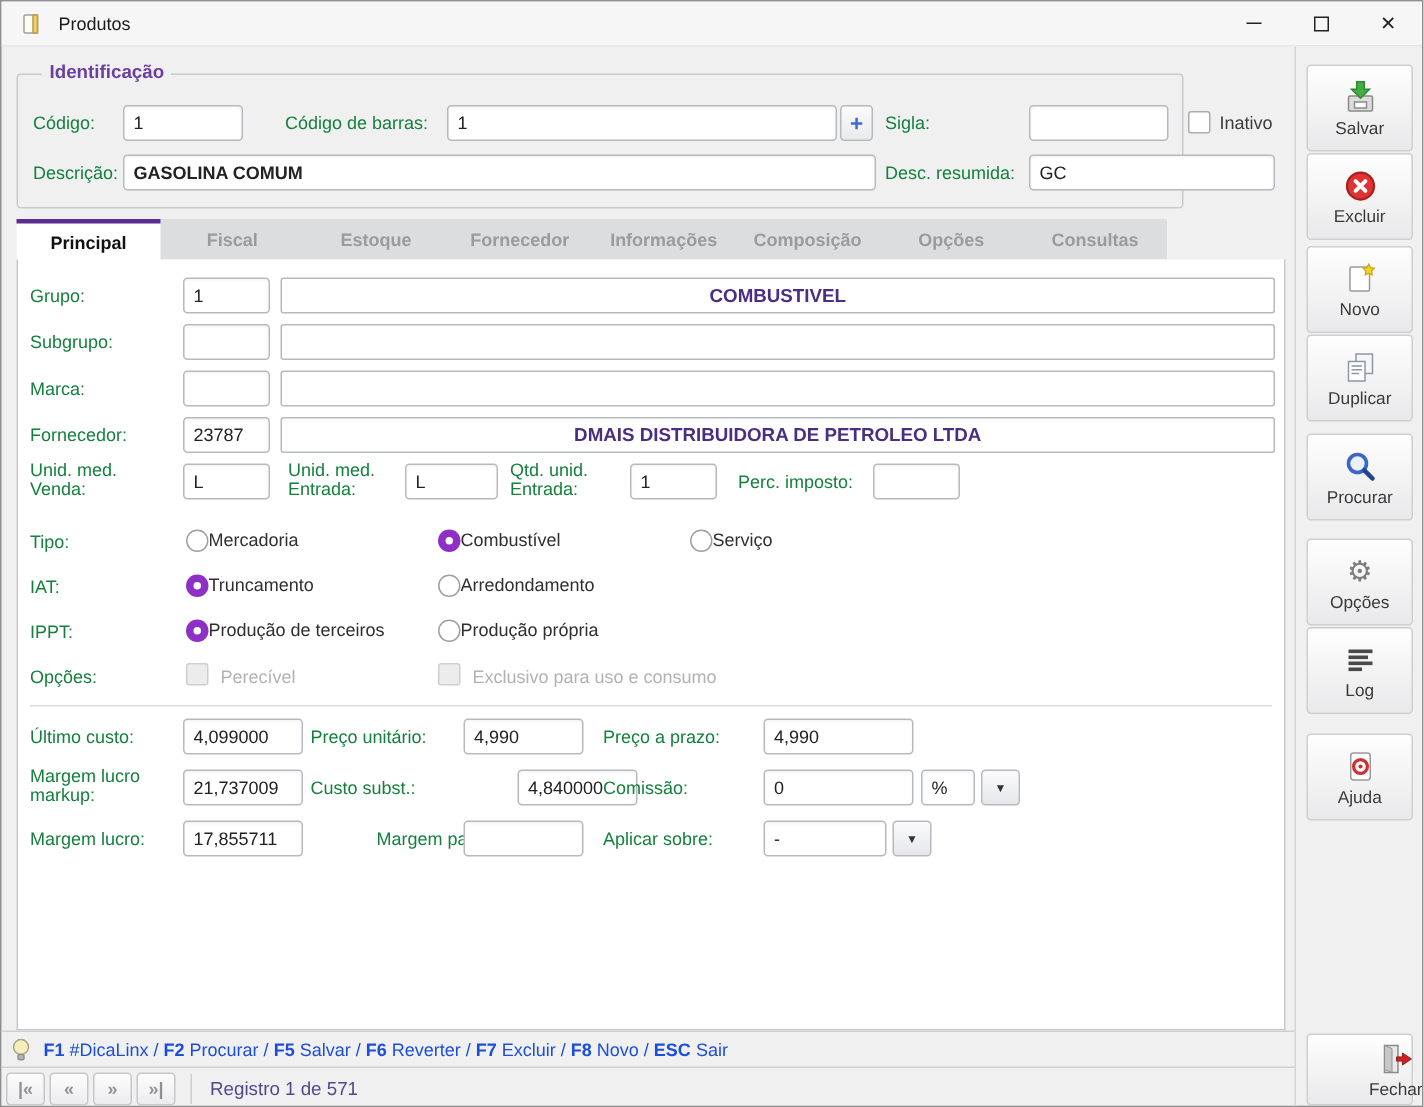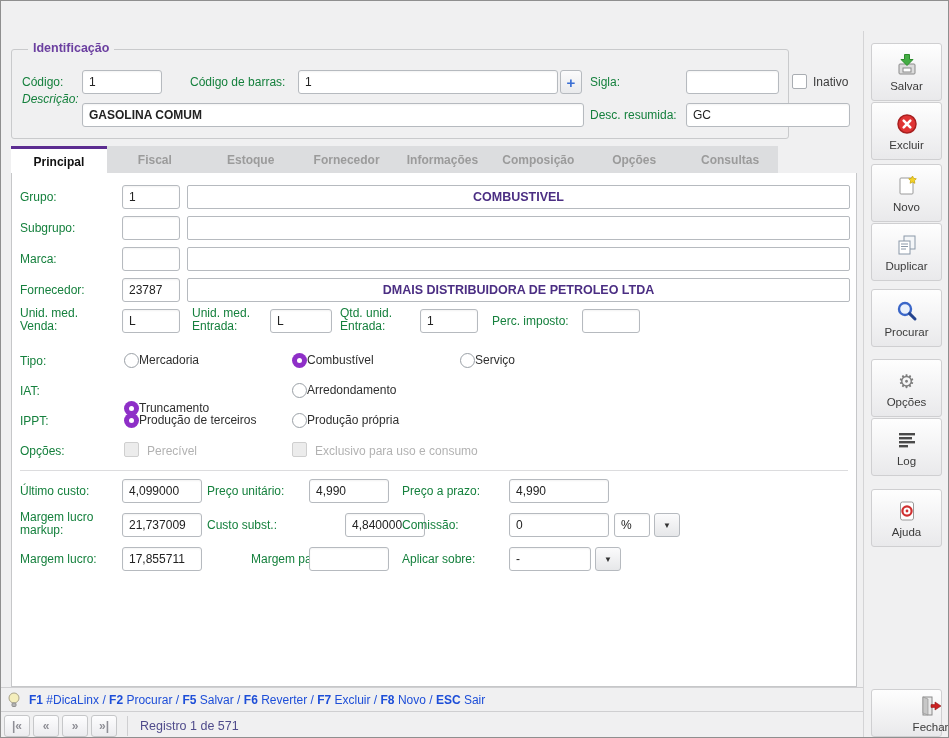--- a/index.html
+++ b/index.html
@@ -88,20 +88,40 @@
             align-items:center; justify-content:center; gap:3px; cursor:default; }
   .toolbtn .lbl{ font-size:11.5px; color:#3a3a3a; }
   .toolbtn .icon{ height:24px; display:flex; align-items:center; justify-content:center; }
   .gearglyph{ font-family:"DejaVu Sans",sans-serif; font-size:19px; color:#7d7d7d; line-height:20px;}
 </style>
 </head>
 <body>
 
 <div class="window">
 
+  <div class="titlebar">
+    <span class="appicon">
+      <svg width="16" height="16" viewBox="0 0 16 16">
+        <rect x="3" y="2" width="9" height="12" rx="1" fill="#fdfdf4" stroke="#a0a0a0"></rect>
+        <rect x="9" y="2" width="3" height="12" fill="#f0d060" stroke="#b89b4a"></rect>
+      </svg>
+    </span>
+    <span class="title">Produtos</span>
+    <div class="wincontrols">
+      <div class="winbtn">
+          <span class="minglyph"></span>
+        </div>
+      <div class="winbtn">
+          <span class="maxglyph"></span>
+        </div>
+      <div class="winbtn">
+          <span>✕</span>
+        </div>
+    </div>
+  </div>
 
   <div class="left">
 
     <div class="groupbox">
       <span class="legend">Identificação</span>
 
       <span class="flabel" style="left:10px; top:25px;">Código:</span>
       <input class="tbox" style="left: 70px; top: 20px; width: 80px;" value="1">
 
       <span class="flabel" style="left:178px; top:25px;">Código de barras:</span>
@@ -109,21 +129,21 @@
       <div class="plusbtn" style="left:548px; top:20px;">
           <span>+</span>
         </div>
 
       <span class="flabel" style="left:578px; top:25px;">Sigla:</span>
       <input class="tbox" style="left: 674px; top: 20px; width: 93px;" value="">
 
       <span class="checkbox" style="left:780px; top:24px;"></span>
       <span class="cblabel" style="left:801px; top:25px;">Inativo</span>
 
-      <span class="flabel" style="left:10px; top:42px;font-style:italic;">Descrição:</span>
+      <span class="flabel" style="left:10px; top:58px;">Descrição:</span>
       <input class="tbox bold" style="left: 70px; top: 53px; width: 502px;" value="GASOLINA COMUM">
 
       <span class="flabel" style="left:578px; top:58px;">Desc. resumida:</span>
       <input class="tbox" style="left: 674px; top: 53px; width: 164px;" value="GC">
     </div>
 
     <div class="tabstrip">
       <div class="tab active">Principal</div>
       <div class="tab">Fiscal</div>
       <div class="tab">Estoque</div>
@@ -171,21 +191,21 @@
             <span class="dot"></span>
           </span>
         <span class="radio-lbl">Combustível</span>
       </div>
       <div class="radio-opt" style="left:448px; top:179px;">
         <span class="radio"></span>
         <span class="radio-lbl">Serviço</span>
       </div>
 
       <span class="flabel" style="left:8px; top:211px;">IAT:</span>
-      <div class="radio-opt" style="left:112px; top:227px;text-align:right;">
+      <div class="radio-opt" style="left:112px; top:209px;text-align:right;">
         <span class="radio selected">
             <span class="dot"></span>
           </span>
         <span class="radio-lbl">Truncamento</span>
       </div>
       <div class="radio-opt" style="left:280px; top:209px;">
         <span class="radio"></span>
         <span class="radio-lbl">Arredondamento</span>
       </div>
 

